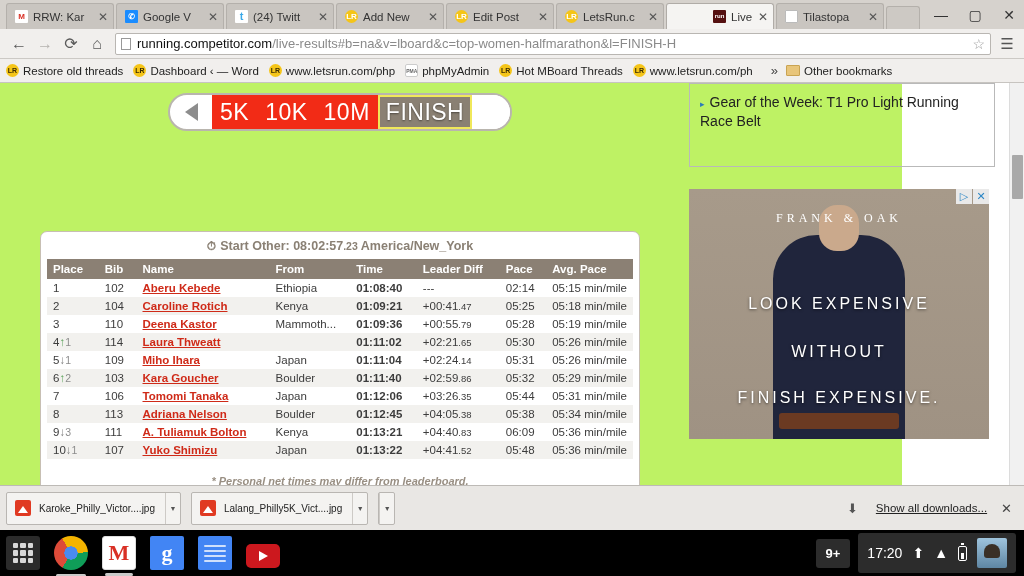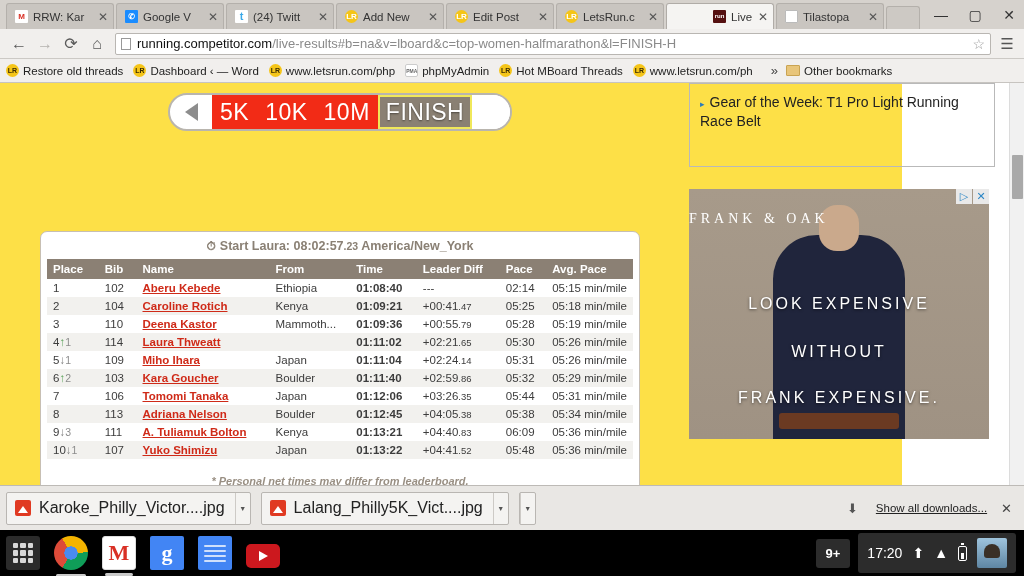--- a/index.html
+++ b/index.html
@@ -52,21 +52,21 @@
   
   .bookmarks { height:24px; background:#f1efed; display:flex; align-items:center; padding:0 6px; font-size:11.5px; color:#222; border-bottom:1px solid #c7c4c0;}
   .bm { display:flex; align-items:center; margin-right:10px; white-space:nowrap; overflow:hidden; }
   .bm .bmfav { width:13px; height:13px; flex:0 0 13px; margin-right:4px; border-radius:50%;
                font-size:7px; line-height:13px; text-align:center; color:#3b2c00; font-weight:bold; }
   .bm-chev { margin:0 8px; font-size:13px; color:#444; }
   .folder { width:14px; height:11px; background:#e8c57a; border:1px solid #c9a352; border-radius:1px; margin-right:4px; flex:0 0 14px;}
 
   
   .viewport { position:absolute; left:0; top:83px; width:1024px; height:402px; background:#fff; overflow:hidden; }
-  .page { position:absolute; left:0; top:0; width:902px; height:402px; background:#fde047; }
+  .page { position:absolute; left:0; top:0; width:902px; height:402px; background:#bef264; }
 
   
   .splits-wrap { position:absolute; left:168px; top:10px; height:38px; width:344px; }
   .splits {
     height:38px; border:2px solid #b9b5ae; border-radius:19px; background:#fff;
     display:flex; align-items:stretch; overflow:hidden;
   }
   .split-arrow { width:42px; display:flex; align-items:center; justify-content:center; }
   .arrow-tri { width:0; height:0; border-top:9px solid transparent; border-bottom:9px solid transparent; border-right:13px solid #8d8d8d;}
   .split-seg { background:#f22b16; color:#fff; font-size:23px; display:flex; align-items:center;
@@ -100,21 +100,21 @@
   .card-notes { text-align:center; padding:14px 0 16px; font-size:11px; color:#998f83; font-style:italic; font-weight:bold; line-height:1.5;}
 
   
   .rightcol { position:absolute; left:689px; top:0; width:306px; }
   .newsbox { border:1px solid #b9b9b9; padding:9px 10px 14px; font-size:14px; color:#222; line-height:1.35; height:84px;}
   .newsbox .caret { color:#2b7bb9; font-size:9px; margin-right:5px; }
   .adbox { margin-top:22px; width:300px; height:250px; position:relative; overflow:hidden;
            background:linear-gradient(#a79a8a,#9f9283); }
   .ad-ctrls { position:absolute; right:0; top:0; display:flex; }
   .ad-ctrl { width:16px; height:15px; background:#e9e9e9; color:#2b86c5; font-size:11px; line-height:15px; text-align:center; margin-left:1px;}
-  .ad-brand { position:absolute; top:22px; left:0; right:0; text-align:left; color:#fff; font-size:14px; letter-spacing:4px; font-family:"Liberation Serif", serif; }
+  .ad-brand { position:absolute; top:22px; left:0; right:0; text-align:center; color:#fff; font-size:12px; letter-spacing:4px; font-family:"Liberation Serif", serif; }
   .ad-person { position:absolute; left:50%; transform:translateX(-50%); top:46px; width:132px; height:204px;
                background:#20253c; border-radius:44px 44px 0 0; }
   .ad-person:before { content:""; position:absolute; left:50%; transform:translateX(-50%); top:-30px;
                width:40px; height:46px; background:#caa98c; border-radius:18px; }
   .ad-person:after { content:""; position:absolute; left:50%; transform:translateX(-50%); bottom:10px;
                width:120px; height:16px; background:#6b3a22; border-radius:3px; }
   .ad-line { position:absolute; left:0; right:0; text-align:center; color:#fff;
              font-size:16px; letter-spacing:3px; text-shadow:0 1px 3px rgba(0,0,0,.55); }
   .ad-l1 { top:106px; } .ad-l2 { top:154px; } .ad-l3 { top:200px; }
 
@@ -124,21 +124,21 @@
 
   
   .shelf { position:absolute; left:0; top:485px; width:1024px; height:45px; background:#e9e7e4; border-top:1px solid #bdbab6;
            display:flex; align-items:center; padding:0 6px; }
   .dl { height:33px; background:#f4f3f1; border:1px solid #b9b6b2; border-radius:2px;
         display:flex; align-items:stretch; margin-right:10px; }
   .dl-main { display:flex; align-items:center; padding:0 10px 0 8px; }
   .dl-ico { width:16px; height:16px; background:#e03a22; border-radius:2px; margin-right:8px; position:relative; flex:0 0 16px;}
   .dl-ico:after { content:""; position:absolute; left:3px; bottom:3px; width:0; height:0;
                   border-left:5px solid transparent; border-right:5px solid transparent; border-bottom:7px solid #fff; }
-  .dl-name { font-size:16px; color:#222; white-space:nowrap; }
+  .dl-name { font-size:10px; color:#222; white-space:nowrap; }
   .dl-arrow { width:15px; border-left:1px solid #cdcac6; display:flex; align-items:center; justify-content:center; font-size:7px; color:#555;}
   .shelf-right { margin-left:auto; display:flex; align-items:center; gap:14px; padding-right:6px;}
   .shelf-link { font-size:11.5px; color:#222; text-decoration:underline; }
   .dlarrow-ico { font-size:13px; color:#555; margin-right:4px; }
   .shelf-close { font-size:13px; color:#444; }
 
   
   .taskbar { position:absolute; left:0; top:530px; width:1024px; height:46px; background:#000; display:flex; align-items:center; }
   .launcher { width:34px; height:34px; background:#2b2b2b; border-radius:3px; margin-left:6px;
               display:grid; grid-template-columns:repeat(3,1fr); grid-template-rows:repeat(3,1fr); gap:2px; padding:7px;}
@@ -291,21 +291,21 @@
         <div class="split-seg">5K</div>
         <div class="split-seg">10K</div>
         <div class="split-seg">10M</div>
         <div class="split-seg finish">FINISH</div>
         <div class="split-tail"></div>
       </div>
     </div>
 
     <div class="card">
       <div class="card-head">
-        <span class="clock">⏱</span><span>Start Laura:</span>
+        <span class="clock">⏱</span><span>Start Other:</span>
         <span>08:02:57</span><span class="ms">.23</span>
         <span>America/New_York</span>
       </div>
 
       <table class="results">
         <thead>
           <tr>
             <th style="width:58px;">Place</th>
             <th style="width:42px;margin-left:32px;">Bib</th>
             <th style="width:144px;">Name</th>
@@ -433,21 +433,21 @@
 
       <div class="adbox">
         <div class="ad-ctrls">
           <span class="ad-ctrl">▷</span>
           <span class="ad-ctrl">✕</span>
         </div>
         <div class="ad-person"></div>
         <div class="ad-brand">FRANK &amp; OAK</div>
         <div class="ad-line ad-l1">LOOK EXPENSIVE</div>
         <div class="ad-line ad-l2">WITHOUT</div>
-        <div class="ad-line ad-l3">FRANK EXPENSIVE.</div>
+        <div class="ad-line ad-l3">FINISH EXPENSIVE.</div>
       </div>
     </div>
 
   </div>
 
   <div class="pagescroll">
     <div class="thumb"></div>
   </div>
 </div>
 

